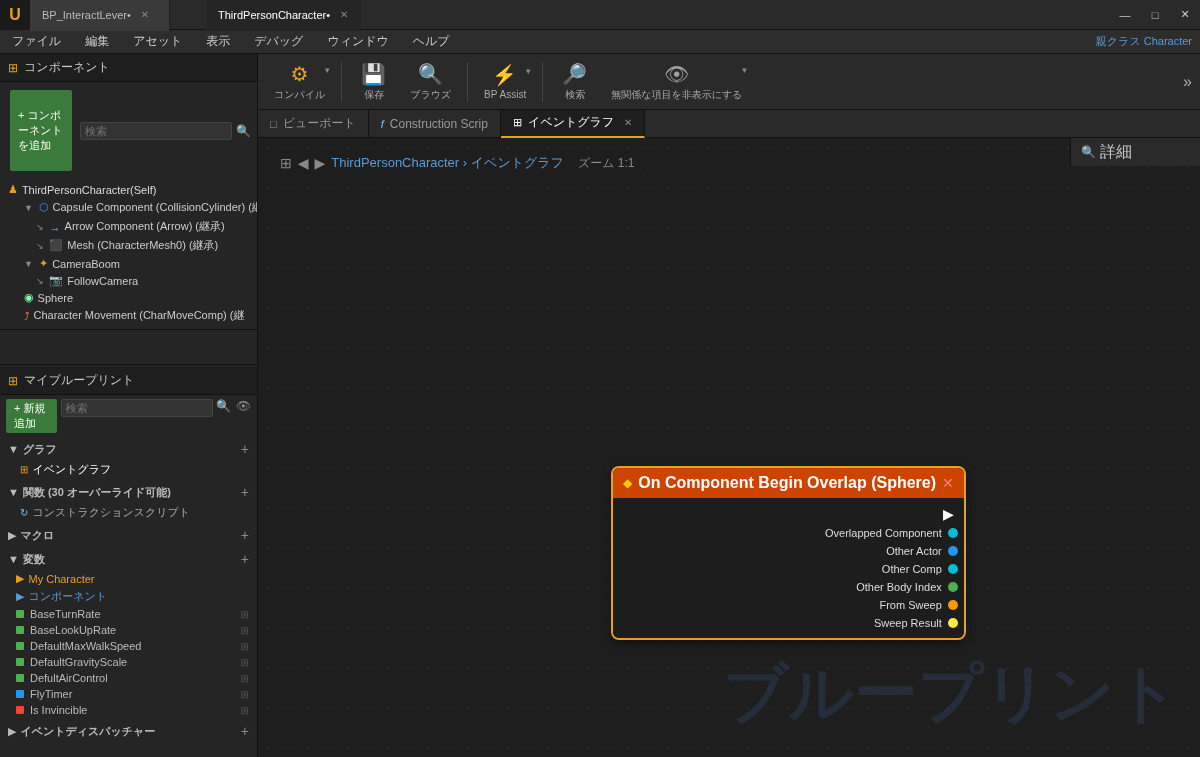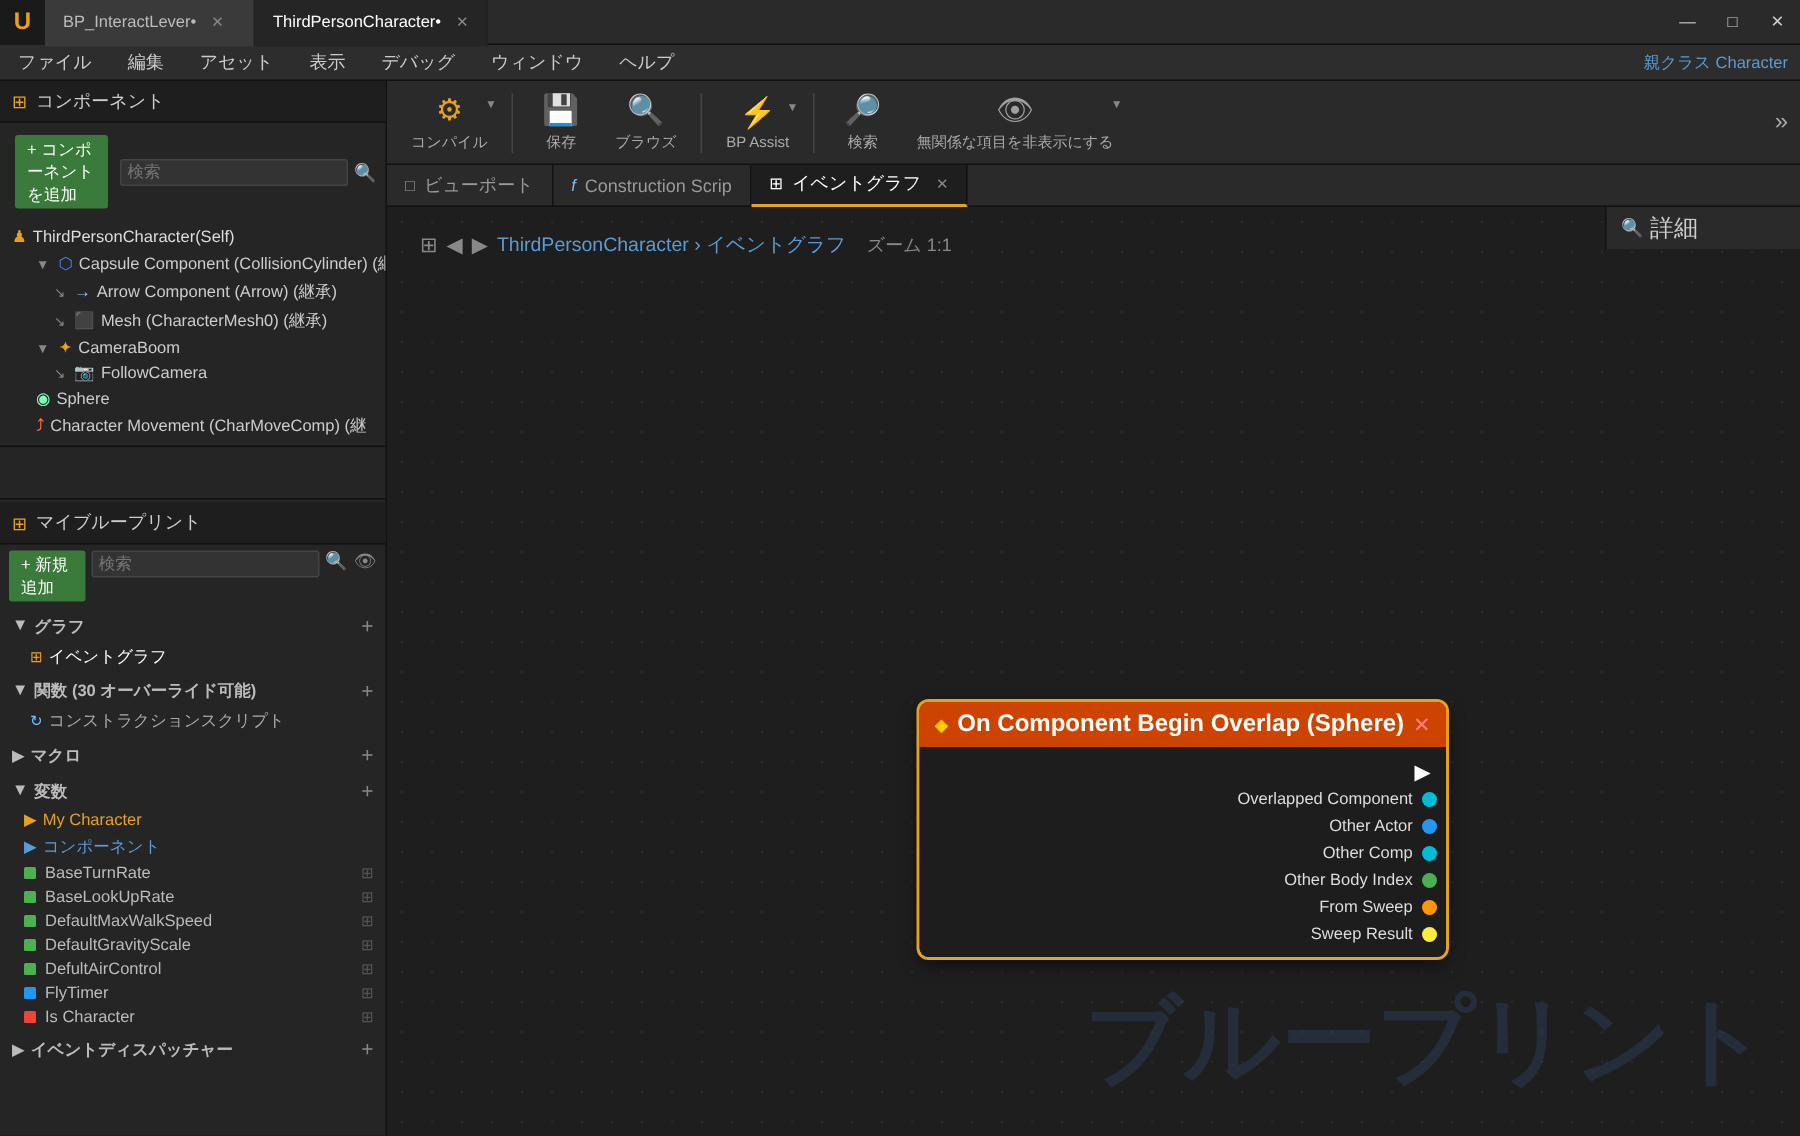--- a/index.html
+++ b/index.html
@@ -1,21 +1,21 @@
 <!DOCTYPE html>
 <html><head>
   <meta charset="utf-8">
   <style>
     * { margin: 0; padding: 0; box-sizing: border-box; }
     body { width: 1200px; height: 757px; overflow: hidden; background: #1a1a1a; font-family: 'Segoe UI', Meiryo, sans-serif; font-size: 12px; color: #ccc; user-select: none; }
 
     
     #title-bar { height: 30px; background: #2a2a2a; display: flex; align-items: center; border-bottom: 1px solid #111; }
     #ue-logo { width: 30px; height: 30px; background: #1a1a1a; display: flex; align-items: center; justify-content: center; font-size: 16px; color: #e8a020; font-weight: bold; }
-    #tabs { display: flex; height: 32px; flex: 1; }
+    #tabs { display: flex; height: 32px; flex: 1; gap: 36px; }
     .tab { display: flex; align-items: center; padding: 0 12px; background: #3a3a3a; border-right: 1px solid #222; font-size: 11px; color: #bbb; gap: 6px; cursor: pointer; min-width: 140px; }
     .tab.active { background: #252525; color: #fff; }
     .tab-close { font-size: 10px; color: #888; margin-left: 4px; }
     #window-controls { display: flex; height: 30px; }
     .wc { width: 30px; height: 30px; display: flex; align-items: center; justify-content: center; font-size: 11px; color: #ccc; cursor: pointer; }
 
     
     #menu-bar { height: 24px; background: #2d2d2d; display: flex; align-items: center; padding: 0 8px; gap: 16px; border-bottom: 1px solid #111; }
     .menu-item { font-size: 12px; color: #ccc; cursor: pointer; padding: 2px 4px; }
     #parent-class { margin-left: auto; font-size: 11px; color: #aaa; }
@@ -24,21 +24,21 @@
     
     #main { display: flex; height: calc(757px - 54px); }
 
     
     #left-panel { width: 258px; background: #252525; border-right: 1px solid #111; display: flex; flex-direction: column; flex-shrink: 0; }
 
     
     #components-header { height: 28px; background: #1e1e1e; display: flex; align-items: center; padding: 0 8px; gap: 6px; border-bottom: 1px solid #111; }
     #components-header-icon { color: #e8a020; font-size: 12px; }
     #components-title { font-size: 12px; color: #ccc; }
-    #add-component-btn { background: #3a7a3a; color: #fff; font-size: 11px; padding: 2px 8px; border-radius: 2px; cursor: pointer; margin: 4px 4px; display: inline-flex; align-items: center; gap: 3px; }
+    #add-component-btn { background: #3a7a3a; color: #fff; font-size: 11px; padding: 18px 8px; border-radius: 2px; cursor: pointer; margin: 4px 4px; display: inline-flex; align-items: center; gap: 3px; }
     #search-comp { flex: 1; background: #333; border: 1px solid #444; color: #ccc; font-size: 11px; padding: 2px 4px; border-radius: 2px; }
     #comp-toolbar { display: flex; align-items: center; padding: 4px 6px; gap: 4px; }
     #comp-search-icon { color: #888; font-size: 12px; }
 
     
     #comp-tree { flex: 0 0 auto; padding: 2px 0; font-size: 11px; }
     .tree-item { padding: 2px 8px 2px 12px; cursor: pointer; display: flex; align-items: center; gap: 4px; white-space: nowrap; overflow: hidden; }
     .tree-item.root { padding-left: 8px; color: #ddd; }
     .tree-item.child1 { padding-left: 24px; }
     .tree-item.child2 { padding-left: 36px; }
@@ -329,21 +329,21 @@
           <span class="var-label">DefultAirControl</span>
           <span class="var-arrow">⊞</span>
         </div>
         <div class="var-item">
           <div class="var-dot var-blue"></div>
           <span class="var-label">FlyTimer</span>
           <span class="var-arrow">⊞</span>
         </div>
         <div class="var-item">
           <div class="var-dot var-red"></div>
-          <span class="var-label">Is Character</span>
+          <span class="var-label">Is Invincible</span>
           <span class="var-arrow">⊞</span>
         </div>
       </div>
 
       <div class="bp-section">
         <div class="bp-section-header">
           <span>▶</span>
           <span class="bp-section-label">イベントディスパッチャー</span>
           <span class="bp-add-btn">+</span>
         </div>

